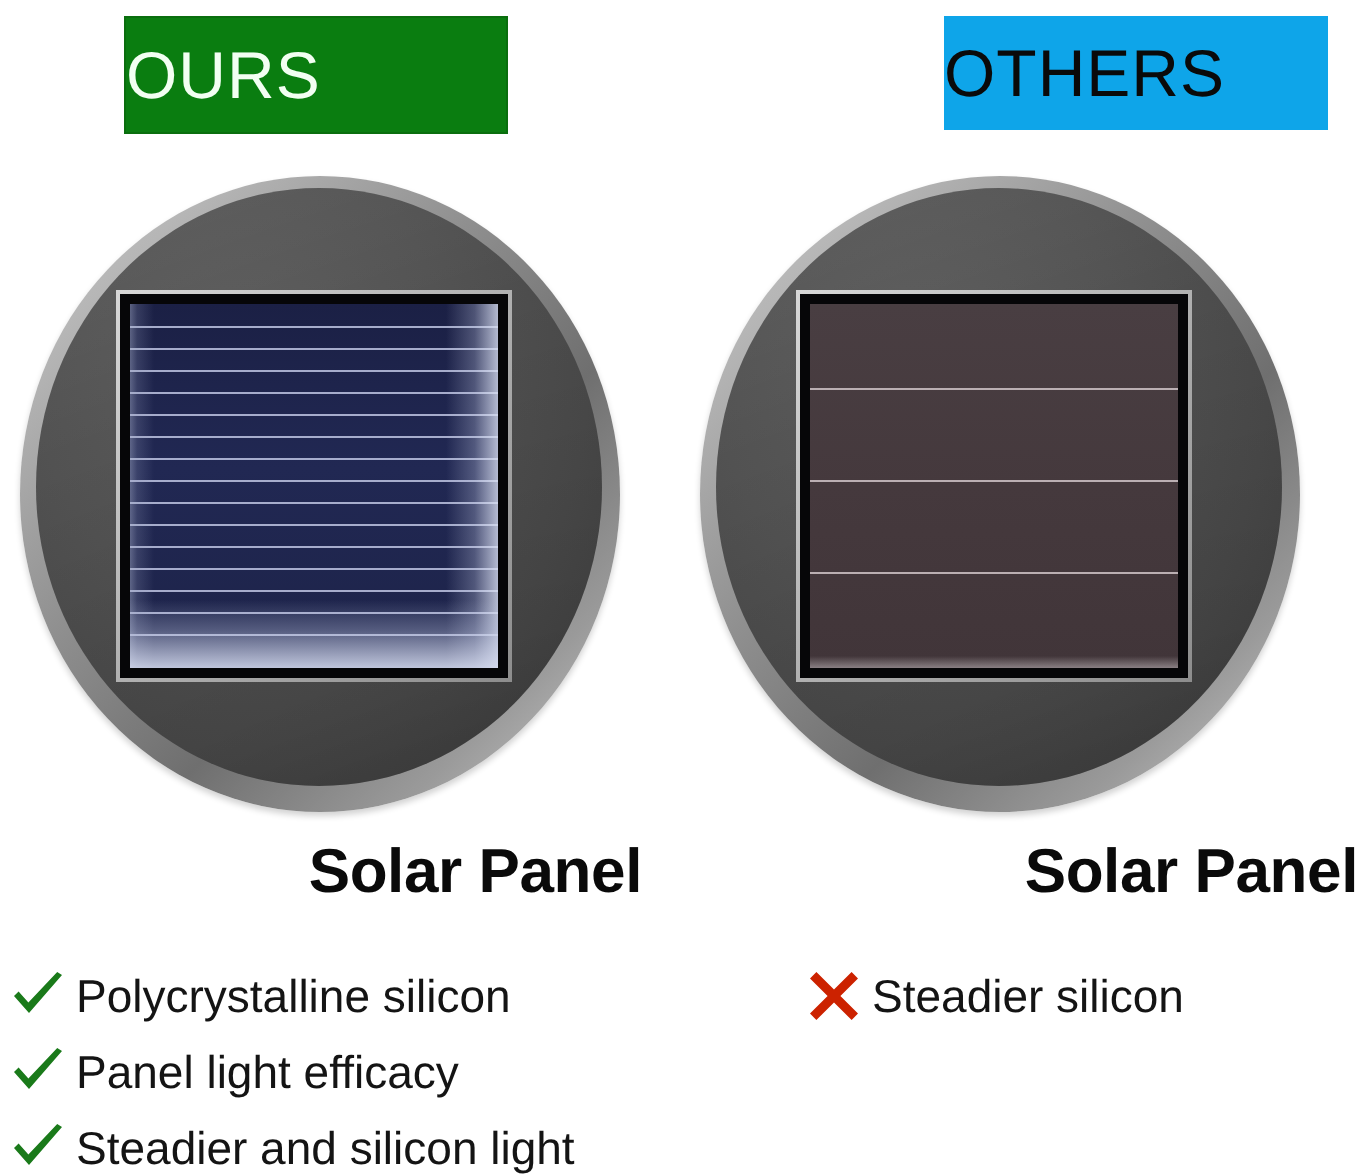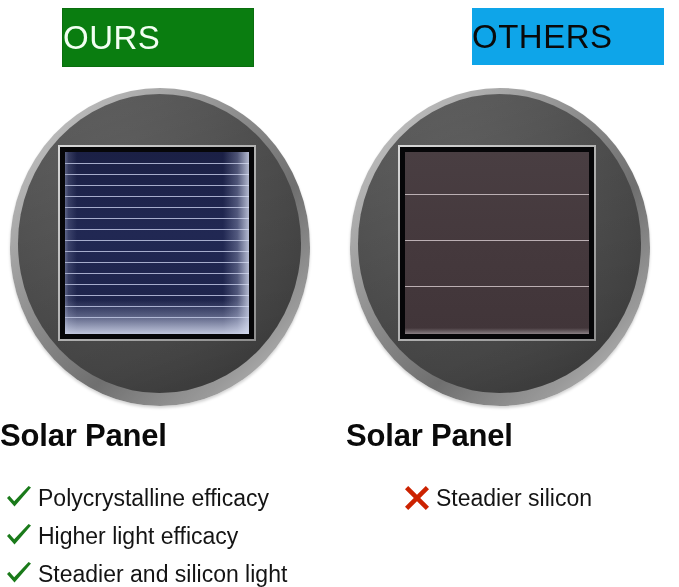--- a/index.html
+++ b/index.html
@@ -196,21 +196,21 @@
       rgba(190,182,186,0.0) 0%,
       rgba(196,188,192,0.55) 100%);
   }
 
   
   .panel-title {
     position: absolute;
     left: 0;
     right: 0;
     top: 418px;
-    text-align: left;
+    text-align: right;
     font-size: 31px;
     font-weight: bold;
     color: #0a0a0a;
     letter-spacing: -0.2px;
   }
   .column.left  .panel-title { padding-right: 18px; }
   .column.right .panel-title { padding-left: 6px; }
 
   
   .feature-list {
@@ -289,29 +289,29 @@
 
     <div class="panel-title">Solar Panel</div>
 
     <ul class="feature-list">
       <li class="feature-item">
         <span class="mark">
           <svg width="28" height="26" viewBox="0 0 28 26" aria-hidden="true">
             <path d="M2 13 L9.5 21.5 L26 2.5 L23.6 1 L9.2 16.2 L4.3 10.8 Z" fill="#1a7a1a"></path>
           </svg>
         </span>
-        <span class="feature-text">Polycrystalline efficacy</span>
+        <span class="feature-text">Polycrystalline silicon</span>
       </li>
       <li class="feature-item">
         <span class="mark">
           <svg width="28" height="26" viewBox="0 0 28 26" aria-hidden="true">
             <path d="M2 13 L9.5 21.5 L26 2.5 L23.6 1 L9.2 16.2 L4.3 10.8 Z" fill="#1a7a1a"></path>
           </svg>
         </span>
-        <span class="feature-text">Higher light efficacy</span>
+        <span class="feature-text">Panel light efficacy</span>
       </li>
       <li class="feature-item">
         <span class="mark">
           <svg width="28" height="26" viewBox="0 0 28 26" aria-hidden="true">
             <path d="M2 13 L9.5 21.5 L26 2.5 L23.6 1 L9.2 16.2 L4.3 10.8 Z" fill="#1a7a1a"></path>
           </svg>
         </span>
         <span class="feature-text">Steadier and silicon light</span>
       </li>
     </ul>

